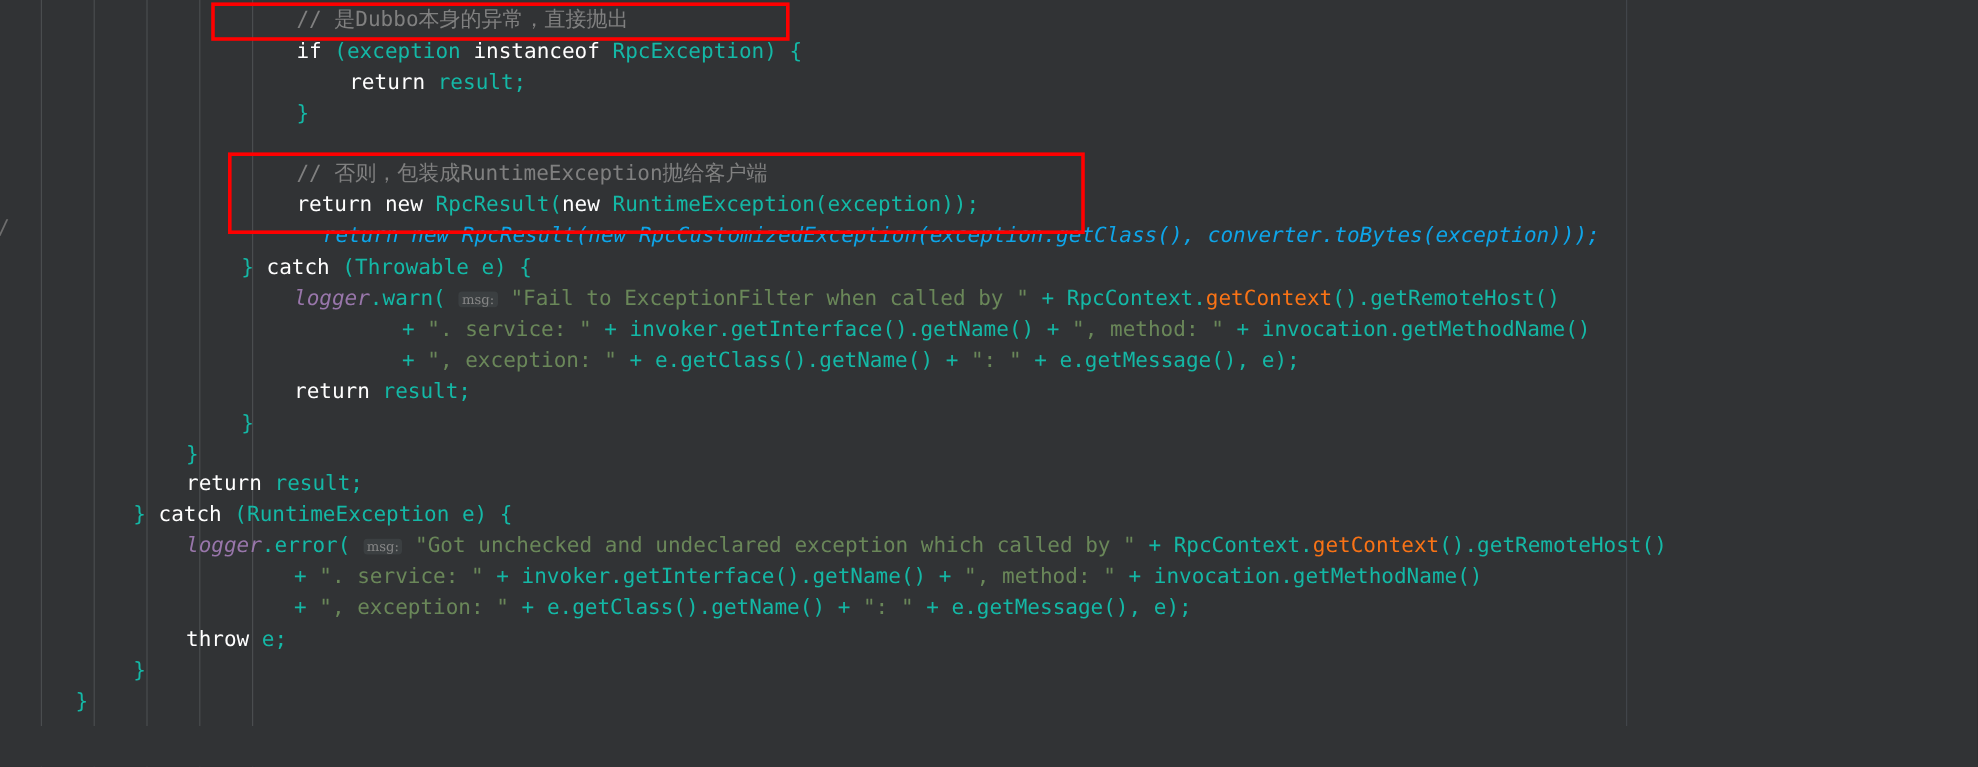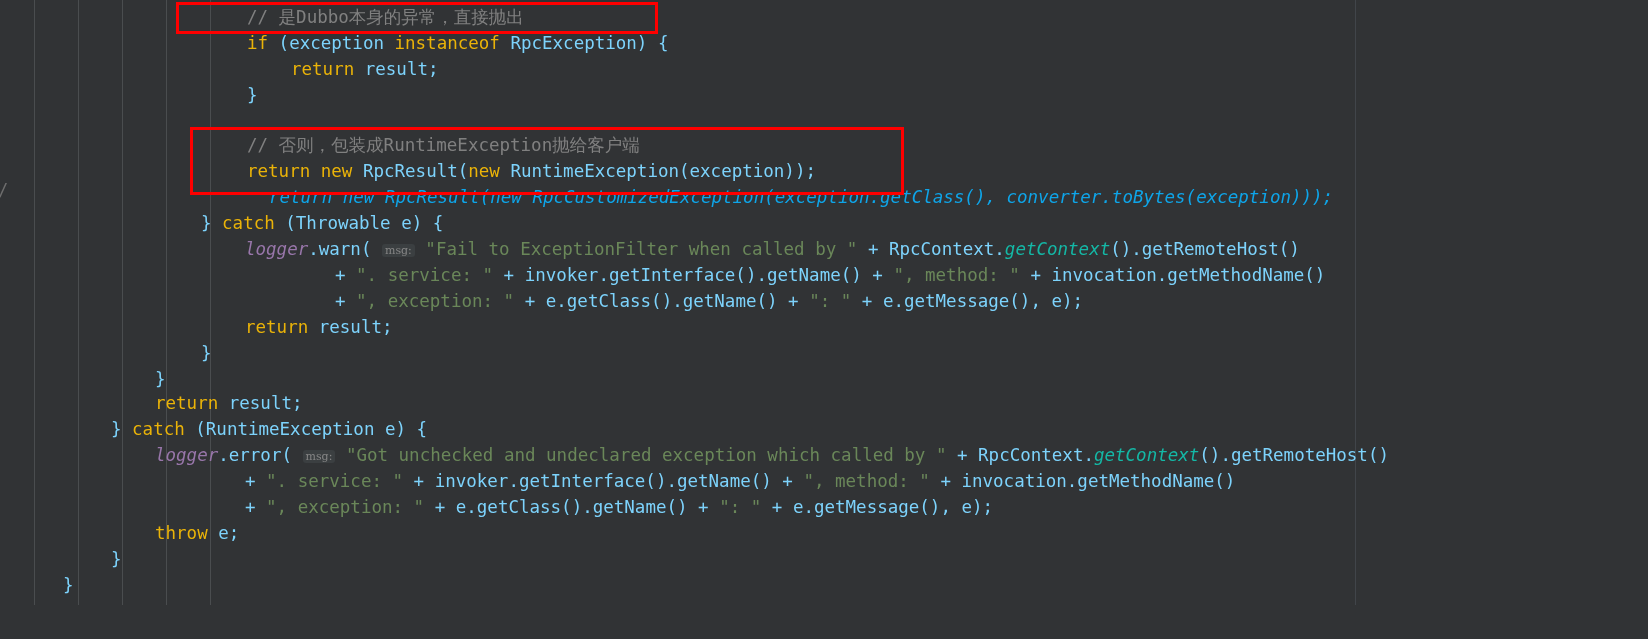--- a/index.html
+++ b/index.html
@@ -51,26 +51,26 @@
   .line {
     position: absolute;
     left: 0;
     white-space: pre;
     height: 26px;
     font-size: 17.5px;
     line-height: 26px;
   }
 
   
-  .kw      { color: #eab308; }
-  .plain   { color: #7dd3fc; text-align: center; }            
+  .kw      { color: #ffffff; }
+  .plain   { color: #14b8a6; text-align: center; }            
   .str     { color: #6a8759; }            
   .cmt     { color: #808080; }            
   .field   { color: #9876aa; font-style: italic; }            
-  .stat    { color: #14b8a6; font-style: italic; } 
+  .stat    { color: #f97316; } 
   .dim     { color: #0ea5e9; font-style: italic; }
 
   
   .param-hint {
     background: #3b3f41;
     color: #868686;
     border-radius: 3px;
     padding: 0 3px;
     font-size: 11px;
     font-family: "DejaVu Serif", "Liberation Serif", serif;

